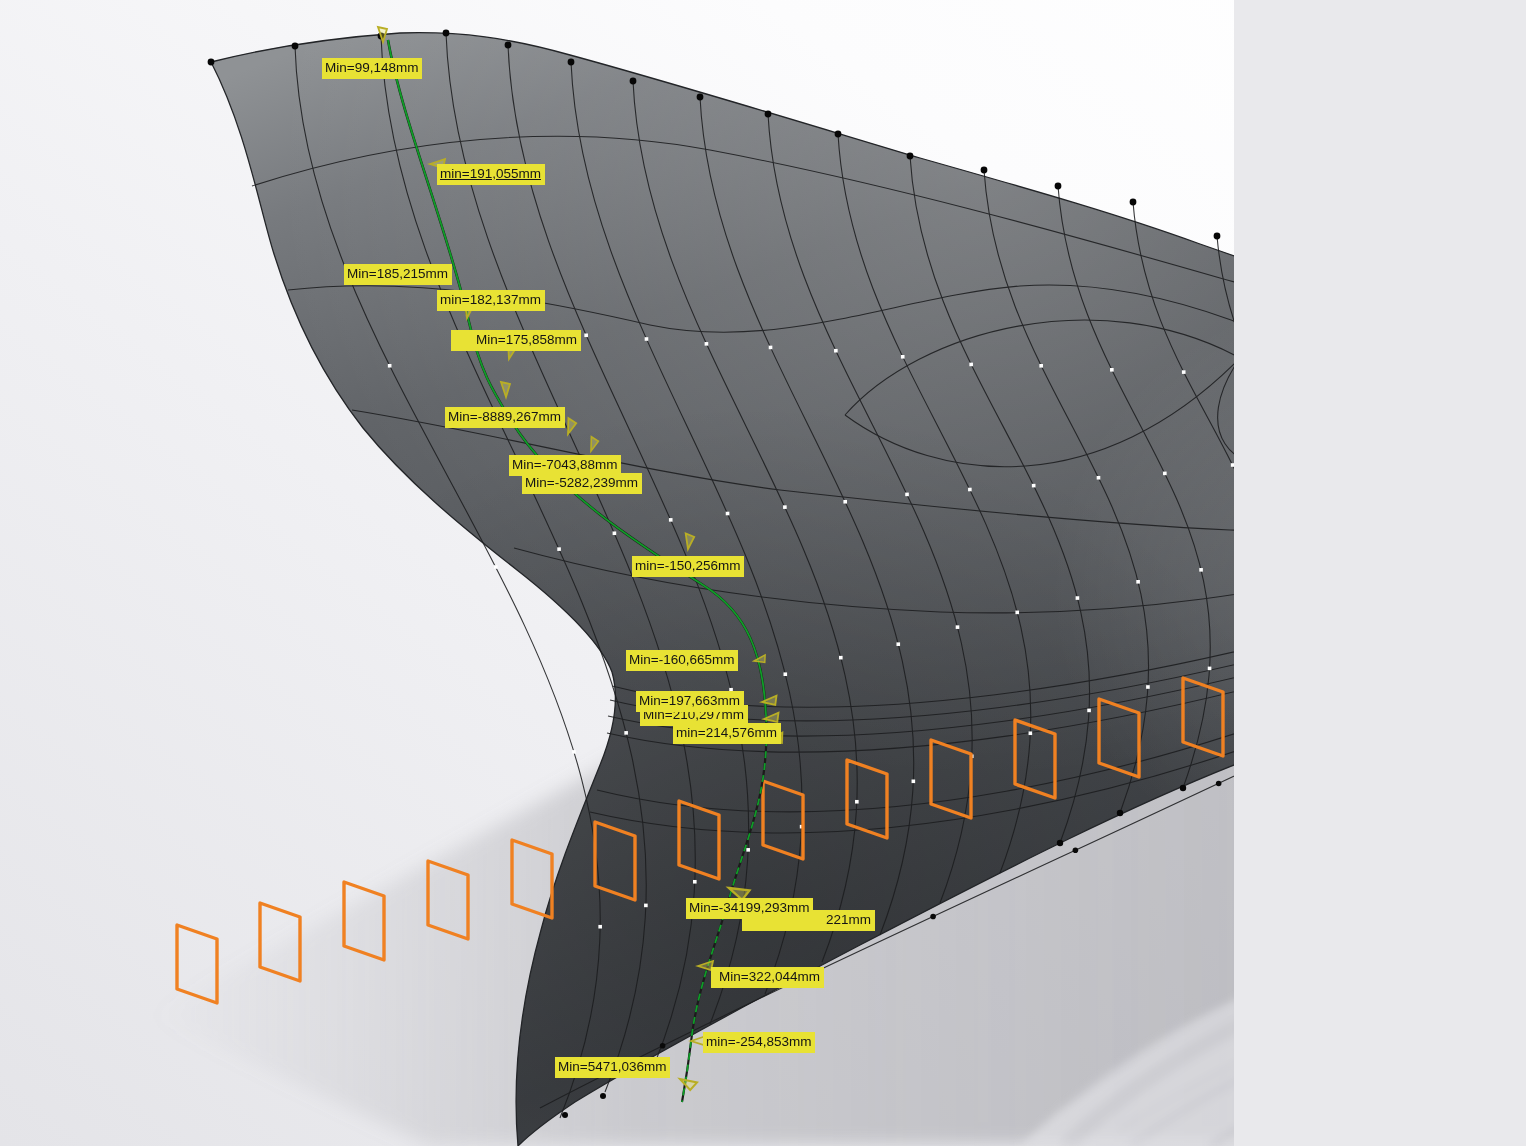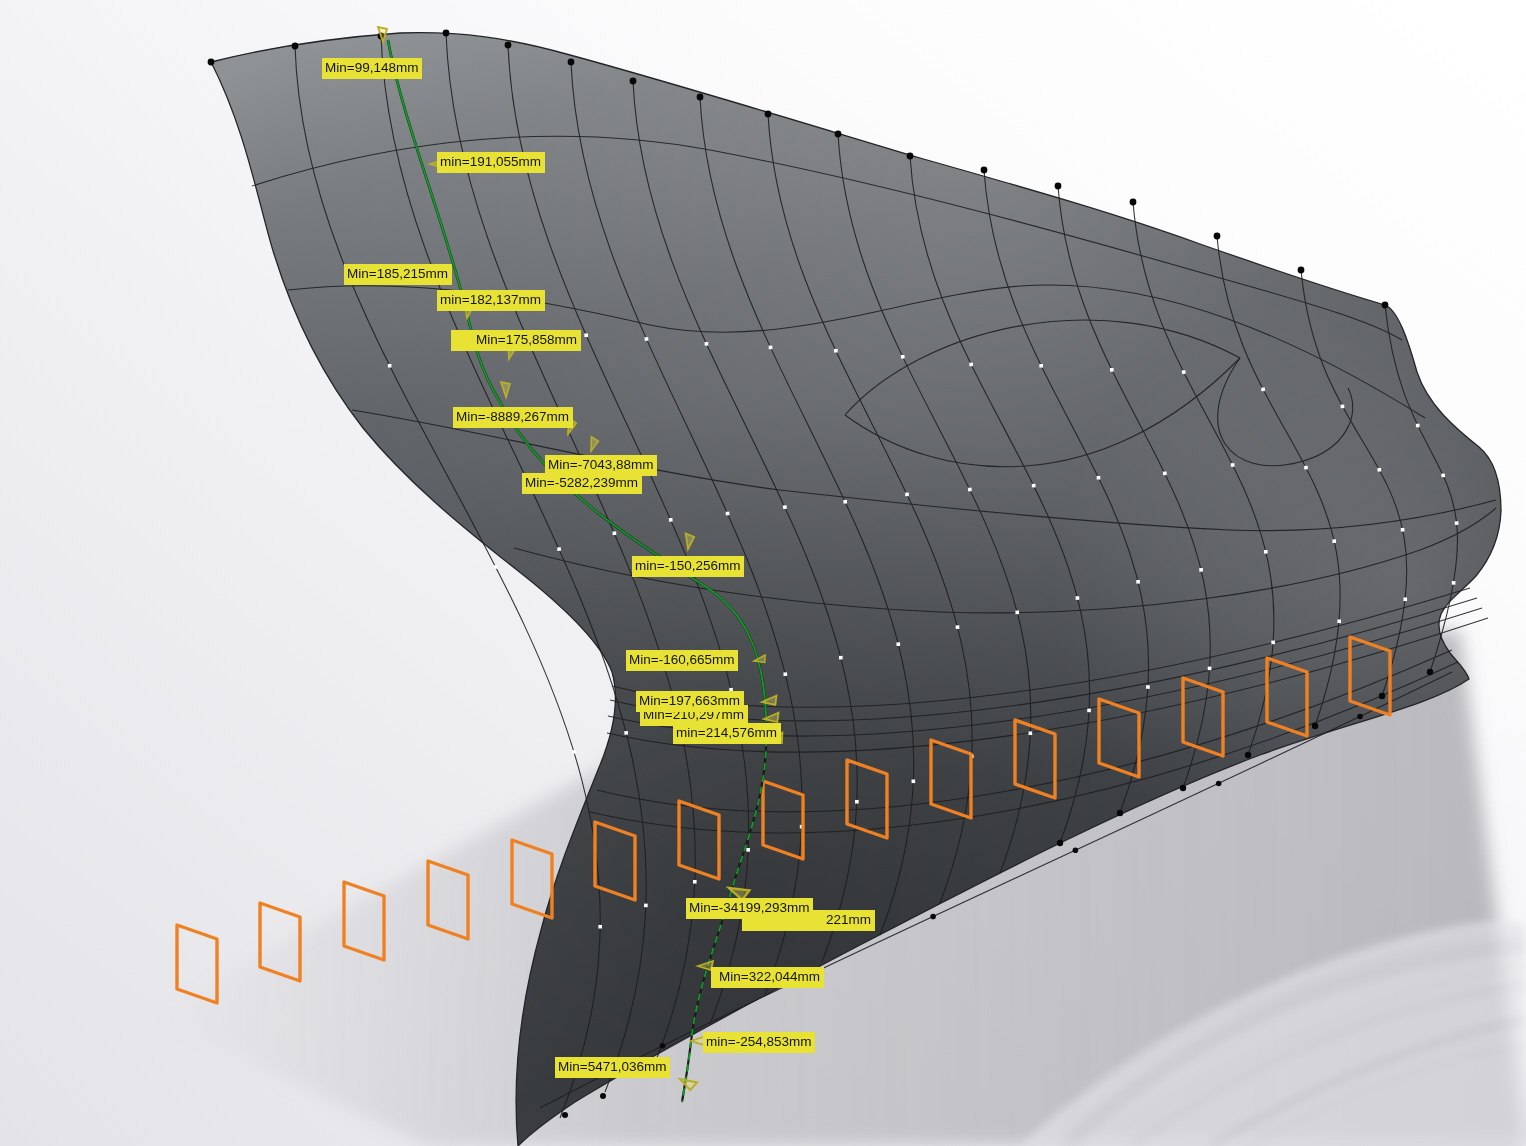--- a/index.html
+++ b/index.html
@@ -1,17 +1,17 @@
 <!DOCTYPE html>
 <html><head>
 <meta charset="utf-8">
 <style>
   html,body{margin:0;padding:0;background:#e9e9ec;}
   .viewport{
-    position:relative;width:1526px;height:1146px;overflow:hidden;
+    position:relative;width:1234px;height:1146px;overflow:hidden;
     font-family:"Liberation Sans",sans-serif;
   }
   .viewport svg{position:absolute;left:0;top:0;}
   #labels{position:absolute;left:0;top:0;width:100%;height:100%;pointer-events:none;}
   .mlabel{
     position:absolute;
     font:13.5px/1.35 "Liberation Sans",sans-serif;
     background:#e8e234;color:#151515;
     padding:1px 4px 2px 3px;white-space:nowrap;
     pointer-events:auto;
@@ -273,26 +273,26 @@
         <path d="M0,0 L-5,-15 L4,-13 Z" fill="rgba(235,229,90,0.32)" stroke="#b9ae25" stroke-width="1.8" transform="translate(767,741) rotate(80) scale(1.1)"></path>
         <path d="M0,0 L-5,-15 L4,-13 Z" fill="rgba(235,229,90,0.32)" stroke="#b9ae25" stroke-width="1.8" transform="translate(729,888) rotate(115) scale(1.3)"></path>
         <path d="M0,0 L-5,-15 L4,-13 Z" fill="rgba(235,229,90,0.32)" stroke="#b9ae25" stroke-width="1.8" transform="translate(698,966) rotate(90) scale(1)"></path>
         <path d="M0,0 L-5,-15 L4,-13 Z" fill="rgba(235,229,90,0.32)" stroke="#b9ae25" stroke-width="1.8" transform="translate(691,1041) rotate(90) scale(1)"></path>
         <path d="M0,0 L-5,-15 L4,-13 Z" fill="rgba(235,229,90,0.32)" stroke="#b9ae25" stroke-width="1.8" transform="translate(680,1079) rotate(120) scale(1.1)"></path>
       </g>
   </svg>
 
   <div id="labels">
       <div class="mlabel" style="left: 322px; top: 58px;">Min=99,148mm</div>
-      <div class="mlabel" style="left: 437px; top: 152px;">min=191,055mm</div>
+      <div class="mlabel" style="left: 437px; top: 164px; text-decoration: underline;">min=191,055mm</div>
       <div class="mlabel" style="left: 344px; top: 264px;">Min=185,215mm</div>
       <div class="mlabel" style="left: 420px; top: 290px; margin-left: 17px;">min=182,137mm</div>
       <div class="mlabel" style="left: 451px; top: 330px; padding-left: 25px;">Min=175,858mm</div>
-      <div class="mlabel" style="left: 445px; top: 407px; margin-left: 8px;">Min=-8889,267mm</div>
-      <div class="mlabel" style="left: 509px; top: 455px; margin-left: 36px;">Min=-7043,88mm</div>
+      <div class="mlabel" style="left: 445px; top: 407px;">Min=-8889,267mm</div>
+      <div class="mlabel" style="left: 509px; top: 455px;">Min=-7043,88mm</div>
       <div class="mlabel" style="left: 522px; top: 473px;">Min=-5282,239mm</div>
       <div class="mlabel" style="left: 632px; top: 556px;">min=-150,256mm</div>
       <div class="mlabel" style="left: 626px; top: 650px;">Min=-160,665mm</div>
       <div class="mlabel" style="left: 640px; top: 705px;">Min=210,297mm</div>
       <div class="mlabel" style="left: 636px; top: 691px;">Min=197,663mm</div>
       <div class="mlabel" style="left: 638px; top: 723px; margin-left: 35px;">min=214,576mm</div>
       <div class="mlabel partial" style="left: 742px; top: 910px;">221mm</div>
       <div class="mlabel" style="left: 686px; top: 898px;">Min=-34199,293mm</div>
       <div class="mlabel" style="left: 711px; top: 967px; padding-left: 8px;">Min=322,044mm</div>
       <div class="mlabel" style="left: 703px; top: 1032px;">min=-254,853mm</div>

